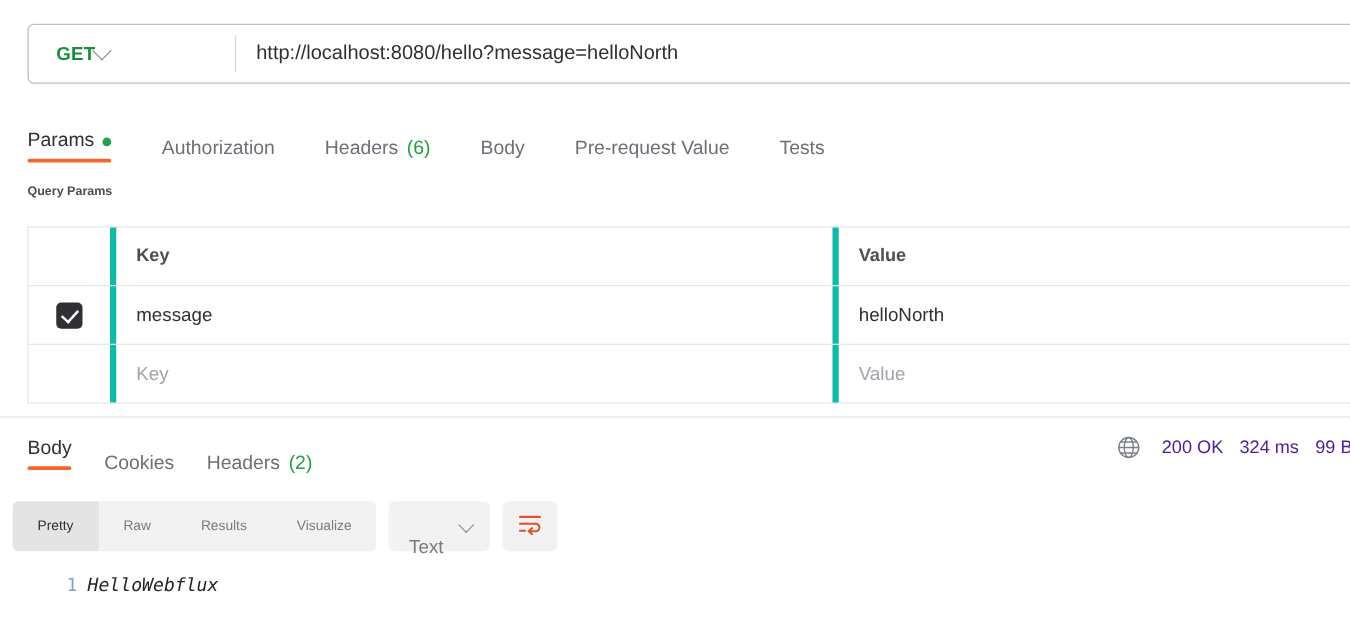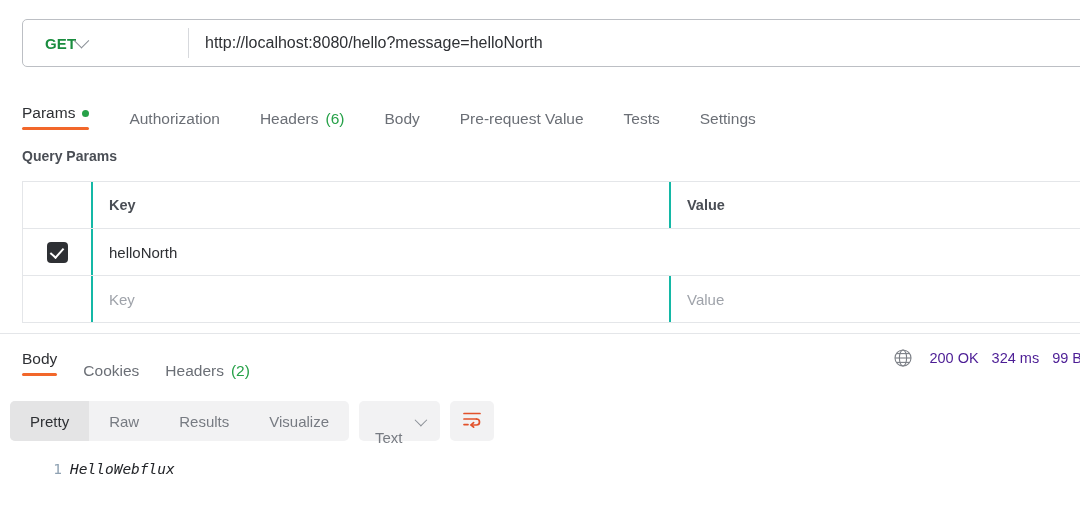--- a/index.html
+++ b/index.html
@@ -105,41 +105,41 @@
     background: #26a148;
     display: inline-block;
   }
   .count { color: #26a148; }
 
   
   .qp-title {
     position: absolute;
     left: 22px;
     top: 148px;
-    font-size: 14px;
+    font-size: 10px;
     font-weight: bold;
     color: #4a4e55;
     text-align: right;
   }
   .qp-table {
     position: absolute;
     left: 22px;
     top: 181px;
     width: 1120px;
     border-top: 1px solid #e4e6e9;
     border-left: 1px solid #e4e6e9;
   }
   .qp-row {
     display: flex;
     height: 47px;
     border-bottom: 1px solid #e4e6e9;
   }
   .qp-row.header .cell { font-weight: bold; color: #4a4e55; font-size: 14.5px; }
   .cell {
-    border-right: 2px solid #14b8a6;
+    border-right: 5px solid #14b8a6;
     display: flex;
     align-items: center;
     padding: 0 0 0 16px;
     font-size: 15px;
     color: #2e3034;
   }
   .cell.check { flex: 0 0 70px; justify-content: center; padding: 0; }
   .cell.key   { flex: 0 0 578px; }
   .cell.value { flex: 1 1 auto; }
   .cell.placeholder { color: #9fa3aa; }
@@ -210,21 +210,21 @@
     display: flex;
     background: #f2f2f3;
     border-radius: 5px;
     overflow: hidden;
     height: 40px;
   }
   .seg-item {
     display: flex;
     align-items: center;
     padding: 0 20px;
-    font-size: 15px;
+    font-size: 11px;
     color: #777b82;
     cursor: pointer;
   }
   .seg-item.active {
     background: #e4e4e5;
     color: #2e3034;
   }
   .dropdown-pill {
     display: flex;
     align-items: center;
@@ -297,38 +297,36 @@
   </div>
   <div class="tab has-offset">
     <span>Body</span>
   </div>
   <div class="tab has-offset">
     <span>Pre-request Value</span>
   </div>
   <div class="tab has-offset">
     <span>Tests</span>
   </div>
-  <div class="tab has-offset">
-    <span>Settings</span>
-  </div>
 </div>
 
 <div class="qp-title">Query Params</div>
 
 <div class="qp-table">
   <div class="qp-row header">
     <div class="cell check"></div>
     <div class="cell key">Key</div>
     <div class="cell value">Value</div>
   </div>
 
   <div class="qp-row">
     <div class="cell check">
       <span class="checkbox"></span>
     </div>
+    <div class="cell key">message</div>
     <div class="cell value">helloNorth</div>
   </div>
 
   <div class="qp-row">
     <div class="cell check"></div>
     <div class="cell key placeholder">Key</div>
     <div class="cell value placeholder">Value</div>
   </div>
 </div>
 

